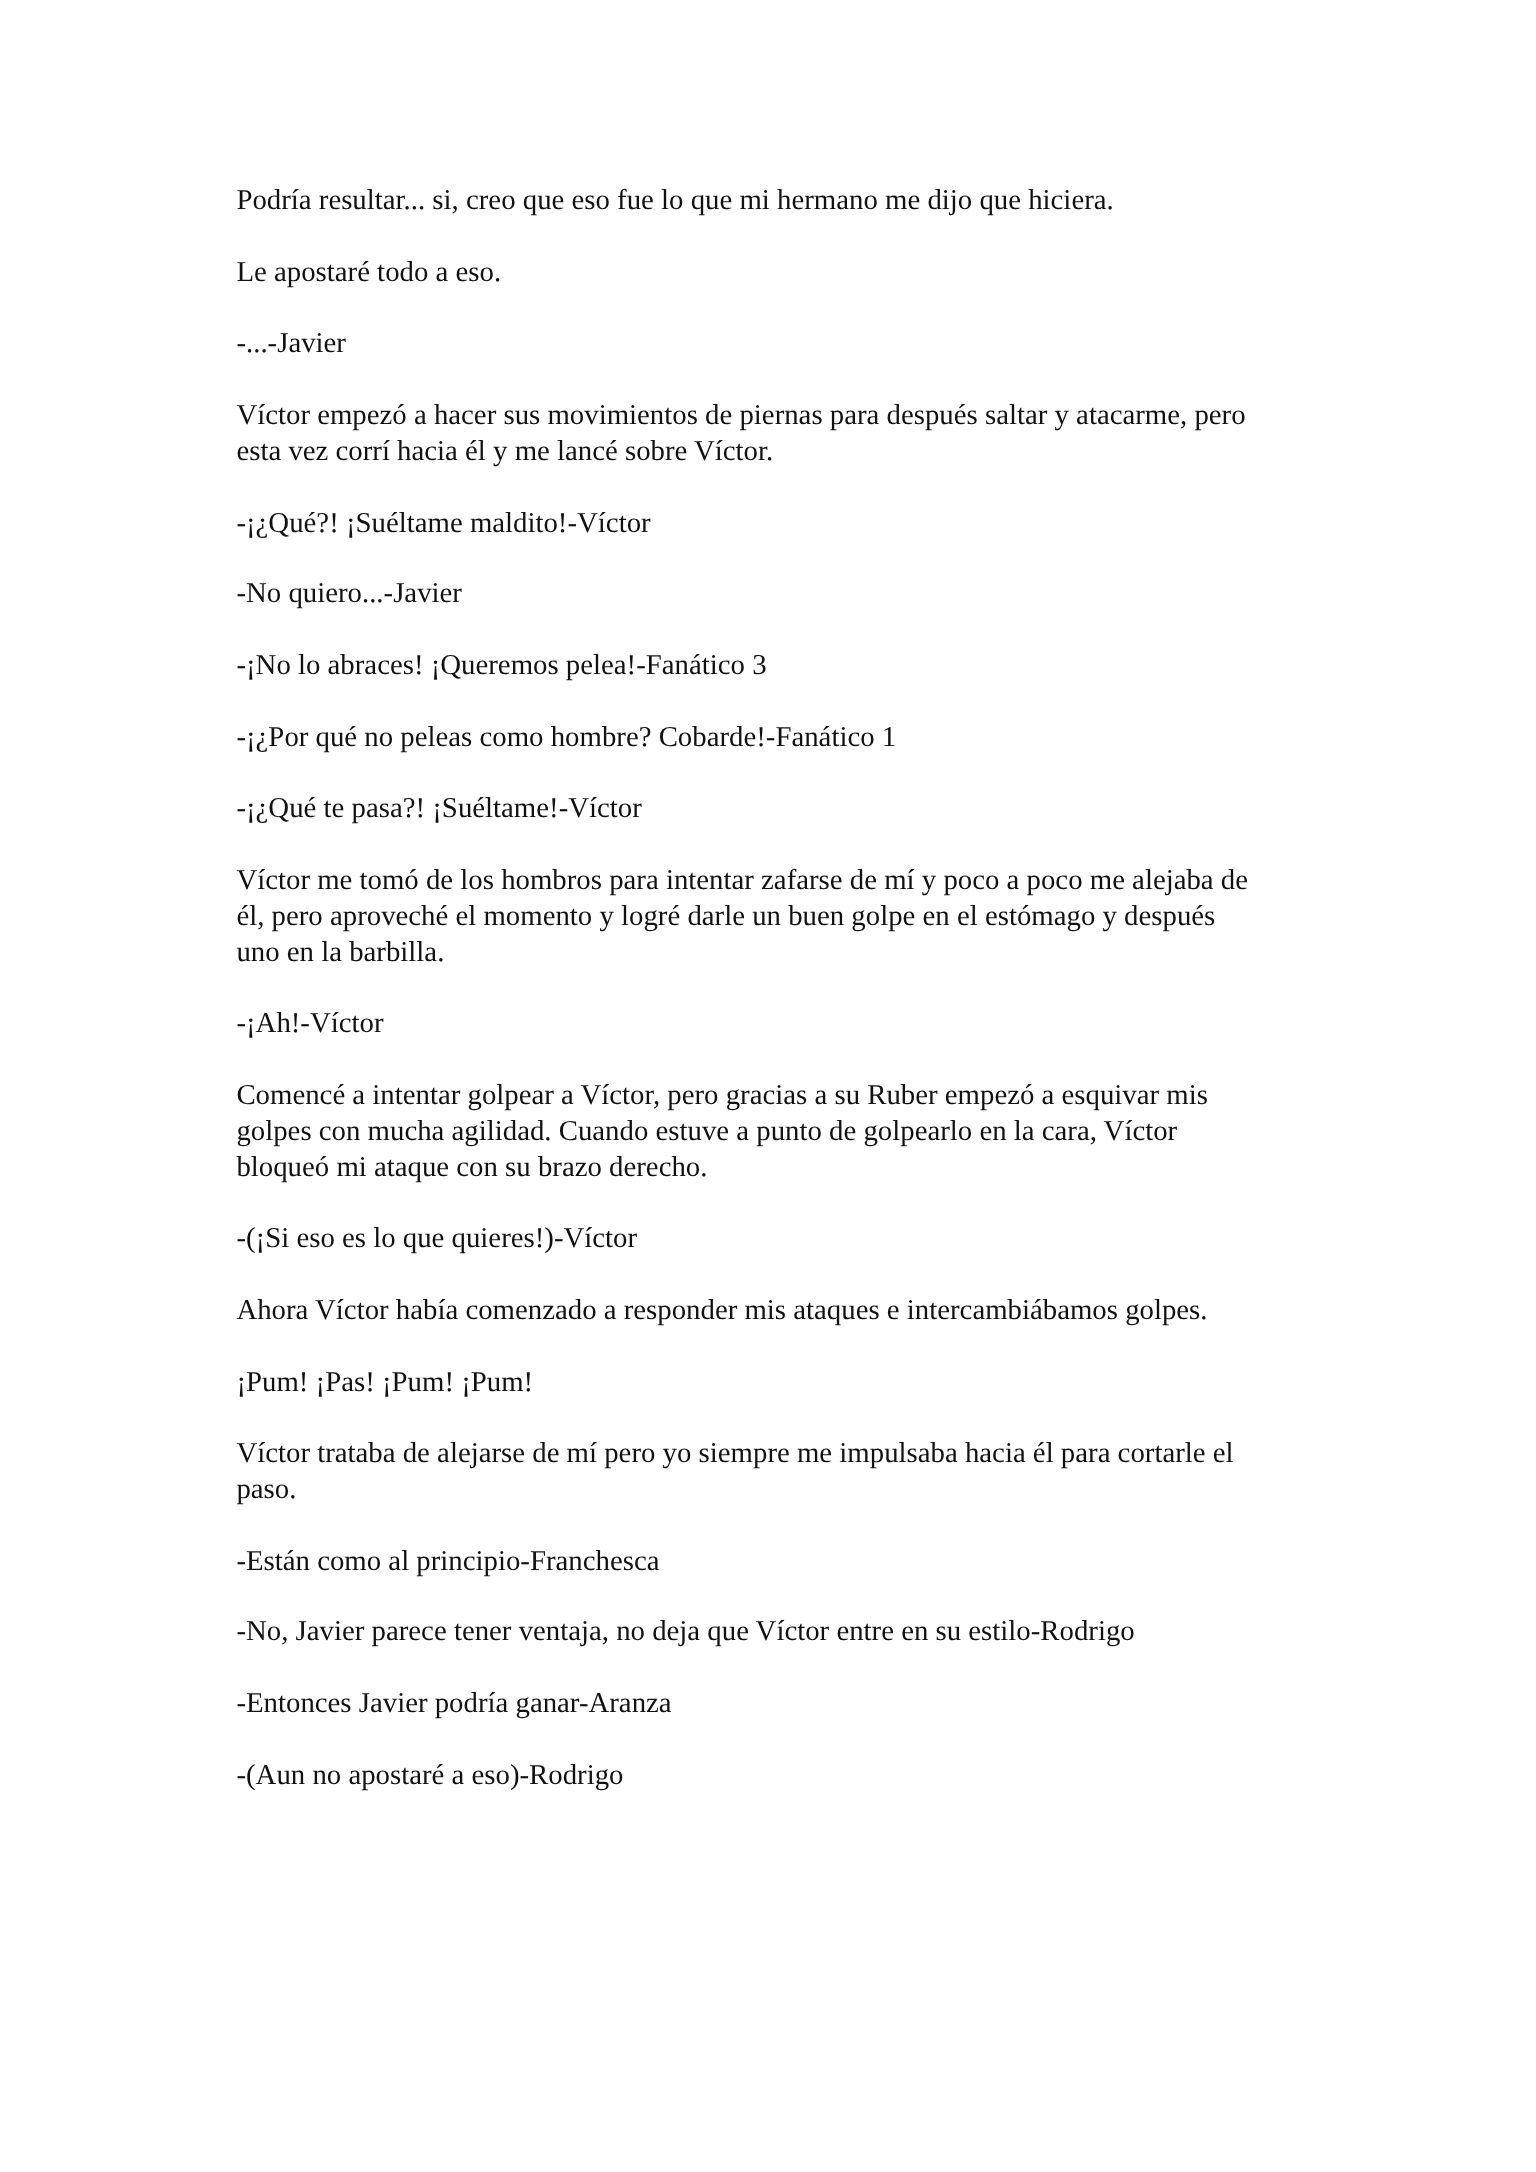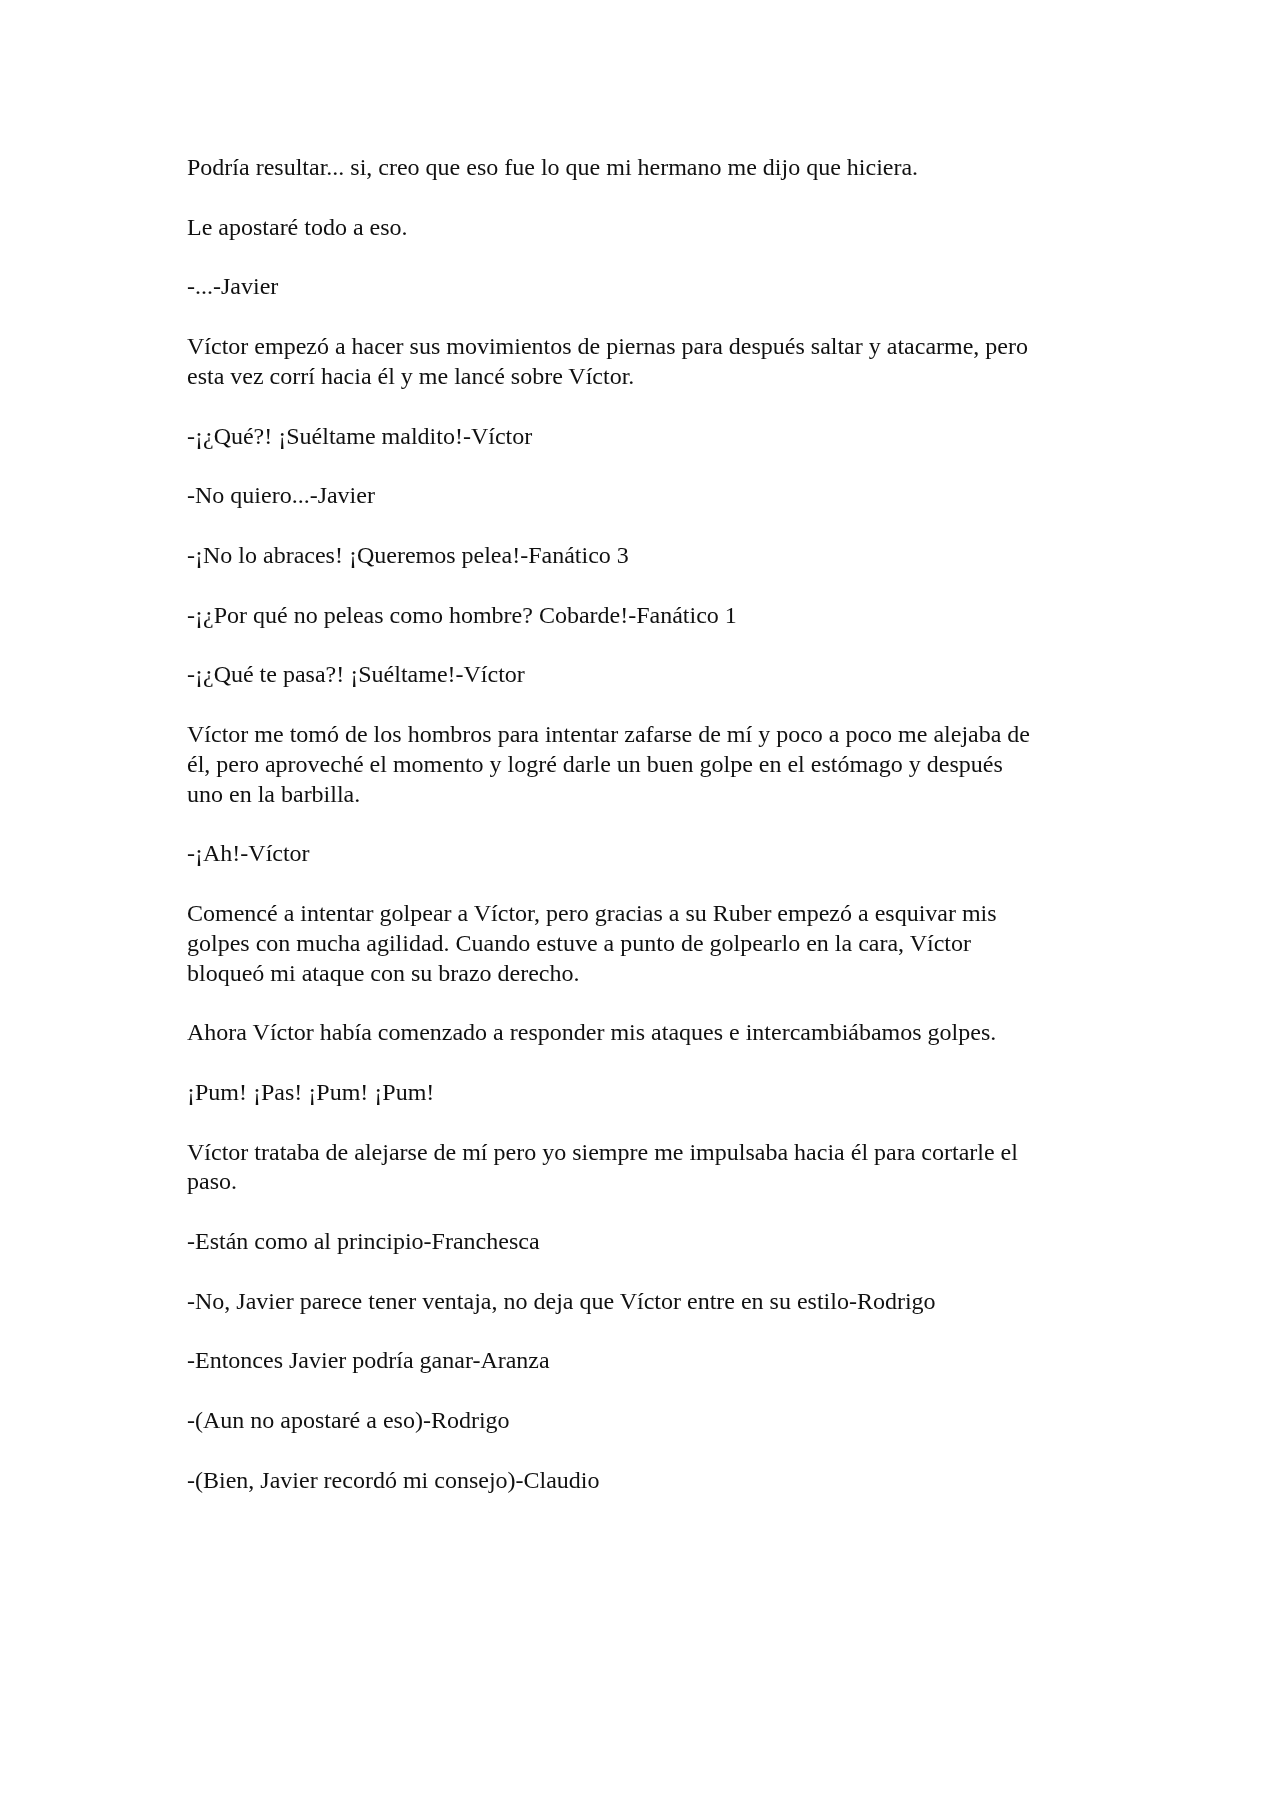--- a/index.html
+++ b/index.html
@@ -8,21 +8,21 @@
       background: #ffffff;
     }
     body {
       width: 1280px;
       height: 1810px;
       position: relative;
       overflow: hidden;
     }
     .page {
       position: absolute;
-      left: 4px;
+      left: 14px;
       top: 0;
       width: 1110px;
       height: 1810px;
       background: #ffffff;
     }
     .content {
       position: absolute;
       left: 183px;
       top: 153px;
       width: 920px;
@@ -51,23 +51,23 @@
     <p class="para">-¡No lo abraces! ¡Queremos pelea!-Fanático 3</p>
     <p class="para">-¡¿Por qué no peleas como hombre? Cobarde!-Fanático 1</p>
     <p class="para">-¡¿Qué te pasa?! ¡Suéltame!-Víctor</p>
     <p class="para">Víctor me tomó de los hombros para intentar zafarse de mí y poco a poco me alejaba de
 él, pero aproveché el momento y logré darle un buen golpe en el estómago y después
 uno en la barbilla.</p>
     <p class="para">-¡Ah!-Víctor</p>
     <p class="para">Comencé a intentar golpear a Víctor, pero gracias a su Ruber empezó a esquivar mis
 golpes con mucha agilidad. Cuando estuve a punto de golpearlo en la cara, Víctor
 bloqueó mi ataque con su brazo derecho.</p>
+    <p class="para">-(¡Si eso es lo que quieres!)-Víctor</p>
     <p class="para">Ahora Víctor había comenzado a responder mis ataques e intercambiábamos golpes.</p>
     <p class="para">¡Pum! ¡Pas! ¡Pum! ¡Pum!</p>
     <p class="para">Víctor trataba de alejarse de mí pero yo siempre me impulsaba hacia él para cortarle el
 paso.</p>
     <p class="para">-Están como al principio-Franchesca</p>
     <p class="para">-No, Javier parece tener ventaja, no deja que Víctor entre en su estilo-Rodrigo</p>
     <p class="para">-Entonces Javier podría ganar-Aranza</p>
     <p class="para">-(Aun no apostaré a eso)-Rodrigo</p>
-    <p class="para">-(Bien, Javier recordó mi consejo)-Claudio</p>
   </div>
 </div>
 
 </body></html>

